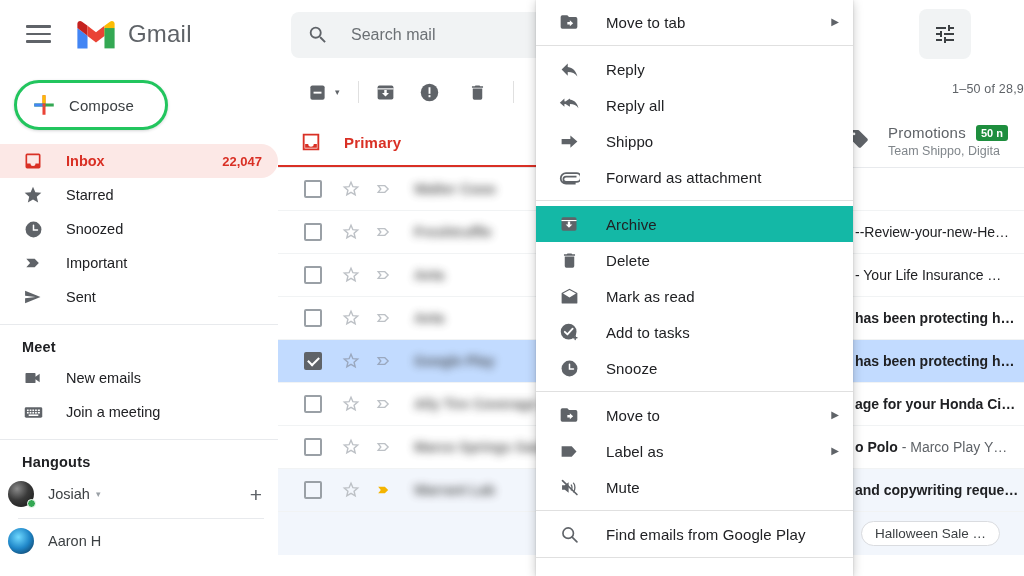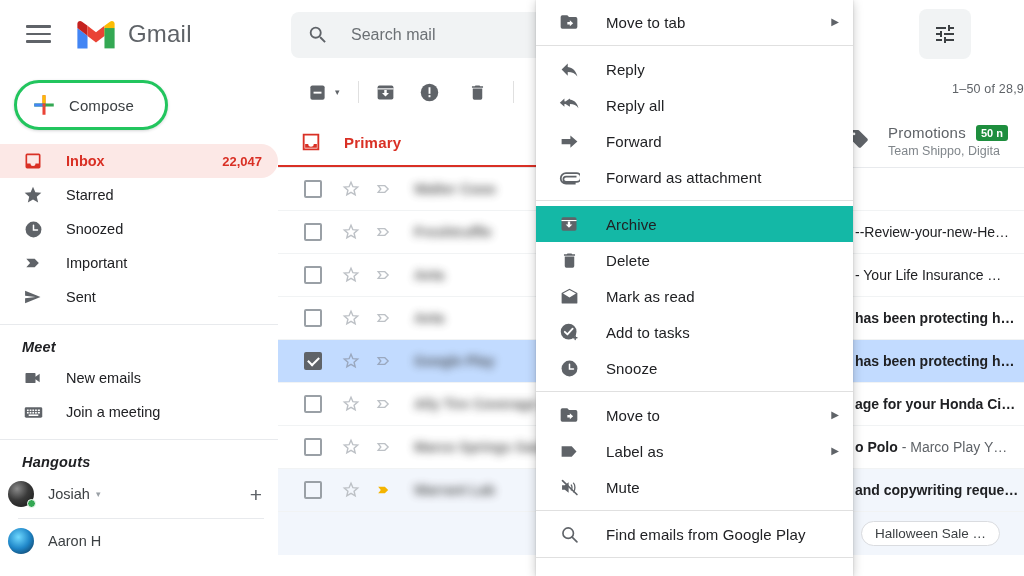--- a/index.html
+++ b/index.html
@@ -71,21 +71,21 @@
   .nav-item .ic { width: 22px; height: 22px; flex: 0 0 22px; display:flex; align-items:center; justify-content:center;}
   .nav-item .lbl { margin-left: 22px; flex: 1 1 auto; white-space: nowrap; }
   .nav-item.active {
     background: #fce8e6; color: #d93025; font-weight: bold;
   }
   .nav-item.active .lbl { font-weight: bold; }
   .nav-count { font-size: 13px; font-weight: bold; color: #d93025; }
   .divider { height: 1px; background: #e8eaed; margin: 10px 0 0 0; }
   .section-title {
     font-size: 14.5px; color: #202124; font-weight: bold;
-    padding: 14px 0 6px 22px; letter-spacing: .2px; font-style: italic;
+    padding: 14px 0 6px 22px; letter-spacing: .2px;
   }
   .hangouts-row {
     display: flex; align-items: center; height: 36px; padding-left: 8px; padding-right: 16px;
   }
   .avatar { width: 26px; height: 26px; border-radius: 50%; position: relative; flex: 0 0 26px; overflow: visible;}
   .avatar.dark { background: radial-gradient(circle at 35% 30%, #8a8a8a 0%, #3a3a3a 45%, #151515 100%); }
   .avatar.blue { background: radial-gradient(circle at 40% 35%, #6fd9ff 0%, #1f86c8 50%, #0b2d49 100%); }
   .presence {
     position: absolute; right: -2px; bottom: -1px; width: 9px; height: 9px;
     background: #34a853; border: 1.5px solid #fff; border-radius: 50%;
@@ -548,21 +548,21 @@
       </span>
       <span class="m-lbl">Reply all</span>
     </div>
 
     <div class="mi">
       <span class="m-ic">
         <svg width="21" height="21" viewBox="0 0 24 24">
             <path fill="#5f6368" d="M13 9V5l8 7-8 7v-4H3V9z"></path>
           </svg>
       </span>
-      <span class="m-lbl">Forward</span>
+      <span class="m-lbl">Shippo</span>
     </div>
 
     <div class="mi">
       <span class="m-ic">
         <svg width="21" height="21" viewBox="0 0 24 24">
             <path fill="none" stroke="#5f6368" stroke-width="2" d="M20 11H8a3 3 0 000 6h12a5 5 0 000-10H8a6 6 0 000 12h11"></path>
           </svg>
       </span>
       <span class="m-lbl">Forward as attachment</span>
     </div>

